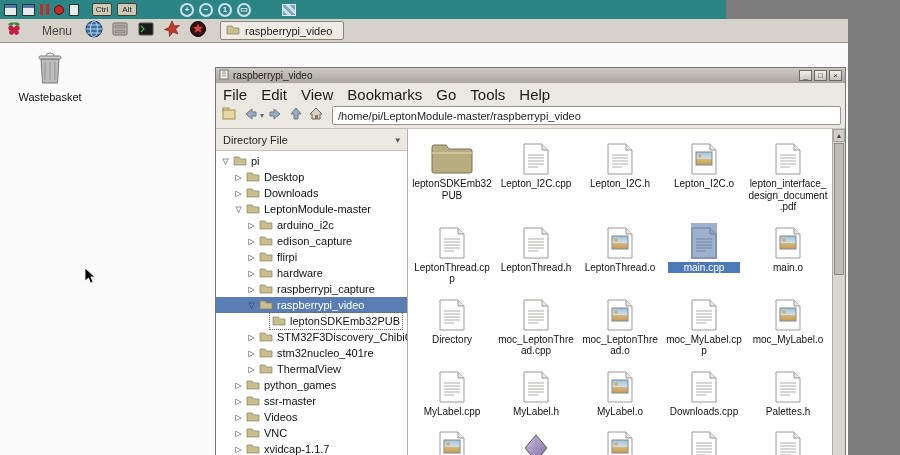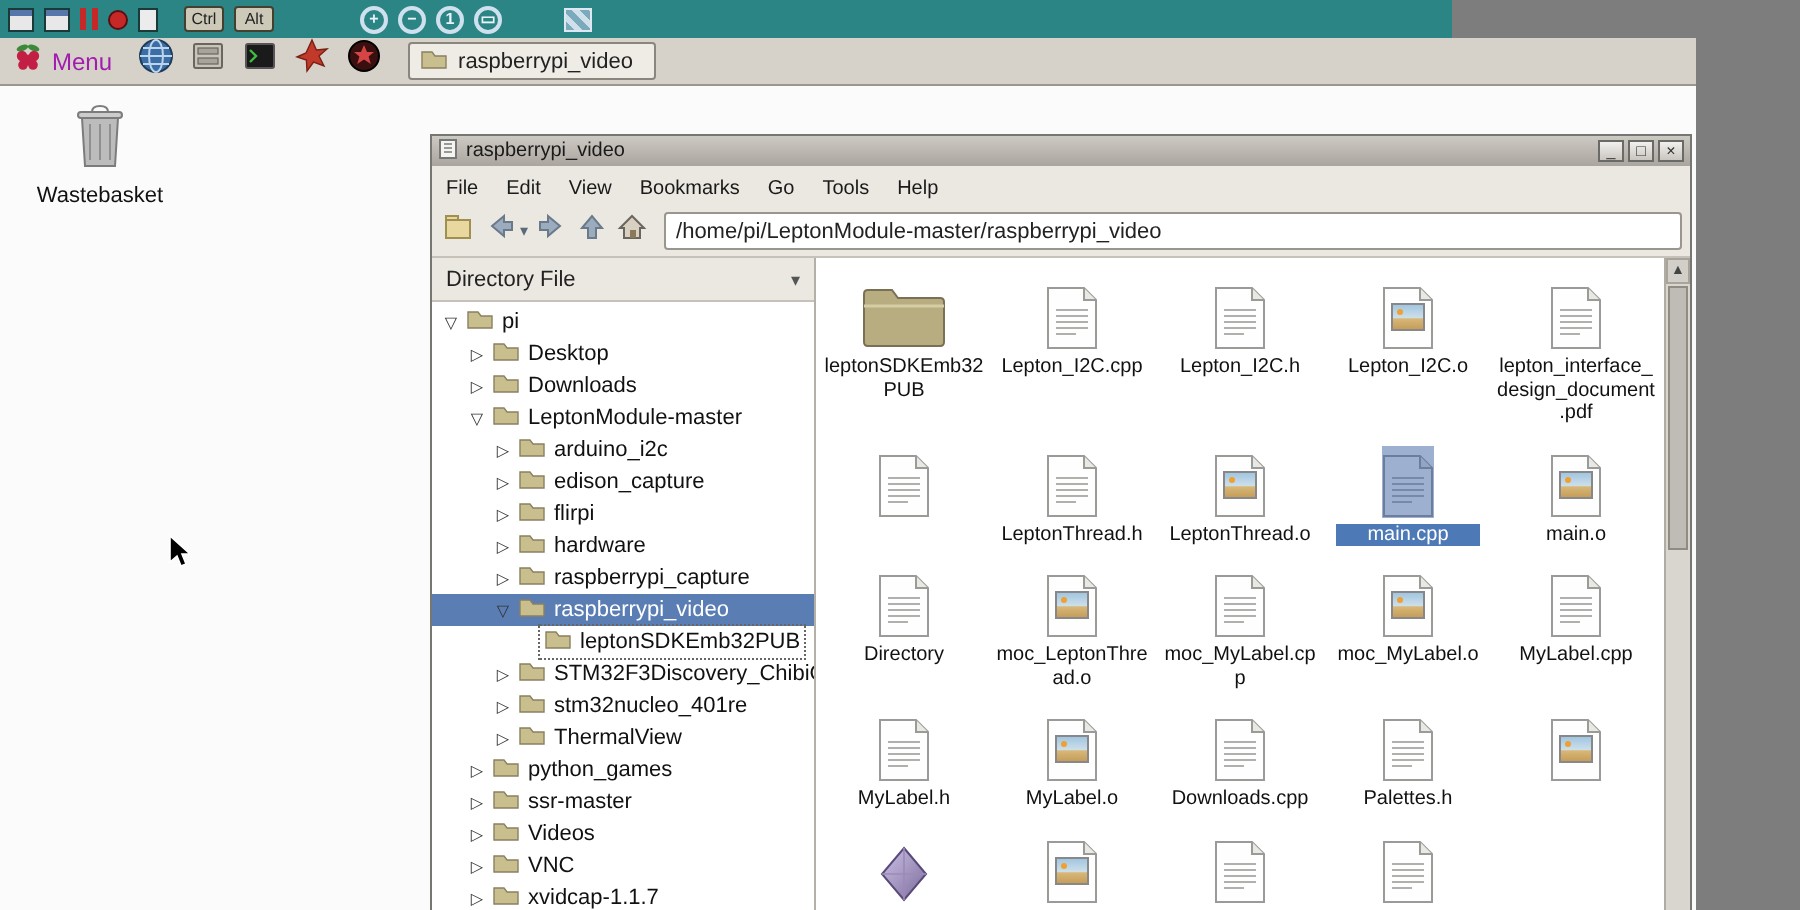--- a/index.html
+++ b/index.html
@@ -18,21 +18,21 @@
              font-size:8px; color:#222; padding:0 2px; }
   .vi-zoom { width:14px; height:14px; border-radius:50%; border:2px solid #cfe0ee; color:#eaf2fa; font-size:8px; font-weight:bold; }
   .vi-full { width:14px; height:12px; border:1px solid #dfe8f0;
              background:repeating-linear-gradient(45deg,#7aaabb 0 3px,#cfe0ea 3px 6px); }
 
   
   .remote { position:absolute; left:0; top:19px; width:848px; height:436px; background:#fbfbfb; overflow:hidden; }
 
   .taskbar { position:absolute; left:0; top:0; width:848px; height:24px; background:#d6d2ca;
              border-bottom:1px solid #9a968e; display:flex; align-items:center; padding:0 3px; gap:3px; }
-  .menu-btn { display:flex; align-items:center; gap:4px; padding:1px 7px 1px 3px; font-size:12px; color:#a21caf; }
+  .menu-btn { display:flex; align-items:center; gap:20px; padding:1px 7px 1px 3px; font-size:12px; color:#404040; }
   .tb-icon { width:23px; height:21px; display:flex; align-items:center; justify-content:center; }
   .task-btn { margin-left:8px; display:flex; align-items:center; gap:5px; width:124px; height:19px; padding:0 5px;
               background:#efece6; border:1px solid #8a867e; border-radius:2px; font-size:11px; color:#222;
               white-space:nowrap; overflow:hidden; }
 
   .desktop { position:absolute; left:0; top:24px; width:848px; height:412px; }
 
   .wastebasket { position:absolute; left:6px; top:8px; width:88px; text-align:center; font-size:11px; color:#111; }
   .wastebasket .wlabel { display:block; margin-top:4px; }
 
@@ -40,21 +40,21 @@
 
   
   .window { position:absolute; left:215px; top:24px; width:631px; height:420px; background:#ebe8e2;
             border:1px solid #767672; display:flex; flex-direction:column; }
   .titlebar { height:15px; background:linear-gradient(#cdc9c3,#aaa59e); display:flex; align-items:center;
               gap:4px; padding:0 3px; font-size:10px; color:#1a1a1a; flex:0 0 auto; }
   .winbtns { margin-left:auto; display:flex; gap:2px; }
   .wb { width:13px; height:11px; border:1px solid #6a6a66; background:linear-gradient(#f2f1ee,#c9c5bf);
         font-size:8px; line-height:9px; text-align:center; color:#333; }
 
-  .menubar { height:20px; display:flex; align-items:flex-end; font-size:10px; color:#1a1a1a; flex:0 0 auto; }
+  .menubar { height:20px; display:flex; align-items:flex-start; font-size:15px; color:#1a1a1a; flex:0 0 auto; }
   .menu-item { padding:3px 7px; }
 
   .fm-toolbar { height:26px; display:flex; align-items:center; gap:3px; padding:0 4px;
                 border-bottom:1px solid #c6c2ba; flex:0 0 auto; }
   .tool-btn { display:flex; align-items:center; justify-content:center; padding:1px; }
   .drop { font-size:8px; color:#5a6a7a; margin-left:-2px; }
   .address { flex:1; height:19px; background:#fff; border:1px solid #9a968e; border-radius:2px; font-size:11px;
              display:flex; align-items:center; padding:0 5px; margin-left:4px; color:#222; white-space:nowrap; overflow:hidden; }
 
   .main { flex:1; display:flex; background:#fff; overflow:hidden; }
@@ -479,20 +479,21 @@
               <div class="file">
                 <div class="iconwrap">
                   <svg width="26" height="32" viewBox="0 0 26 32">
                     <path d="M1 1 H19 L25 7 V31 H1 Z" fill="#fefefe" stroke="#9a9a96"></path>
                     <path d="M19 1 L19 7 L25 7" fill="#e8e8e4" stroke="#9a9a96"></path>
                     <g stroke="#b0b0ac">
                       <path d="M5 12 H21 M5 15 H21 M5 18 H21 M5 21 H21 M5 24 H15"></path>
                     </g>
                   </svg>
                 </div>
+                <div class="flabel">LeptonThread.cpp</div>
               </div>
               <div class="file">
                 <div class="iconwrap">
                   <svg width="26" height="32" viewBox="0 0 26 32">
                     <path d="M1 1 H19 L25 7 V31 H1 Z" fill="#fefefe" stroke="#9a9a96"></path>
                     <path d="M19 1 L19 7 L25 7" fill="#e8e8e4" stroke="#9a9a96"></path>
                     <g stroke="#b0b0ac">
                       <path d="M5 12 H21 M5 15 H21 M5 18 H21 M5 21 H21 M5 24 H15"></path>
                     </g>
                   </svg>
@@ -553,20 +554,32 @@
                 <div class="iconwrap">
                   <svg width="26" height="32" viewBox="0 0 26 32">
                     <path d="M1 1 H19 L25 7 V31 H1 Z" fill="#fefefe" stroke="#9a9a96"></path>
                     <path d="M19 1 L19 7 L25 7" fill="#e8e8e4" stroke="#9a9a96"></path>
                     <g stroke="#b0b0ac">
                       <path d="M5 12 H21 M5 15 H21 M5 18 H21 M5 21 H21 M5 24 H15"></path>
                     </g>
                   </svg>
                 </div>
                 <div class="flabel">Directory</div>
+              </div>
+              <div class="file">
+                <div class="iconwrap">
+                  <svg width="26" height="32" viewBox="0 0 26 32">
+                    <path d="M1 1 H19 L25 7 V31 H1 Z" fill="#fefefe" stroke="#9a9a96"></path>
+                    <path d="M19 1 L19 7 L25 7" fill="#e8e8e4" stroke="#9a9a96"></path>
+                    <g stroke="#b0b0ac">
+                      <path d="M5 12 H21 M5 15 H21 M5 18 H21 M5 21 H21 M5 24 H15"></path>
+                    </g>
+                  </svg>
+                </div>
+                <div class="flabel">moc_LeptonThread.cpp</div>
               </div>
               <div class="file">
                 <div class="iconwrap">
                   <svg width="26" height="32" viewBox="0 0 26 32">
                     <defs>
                       <linearGradient id="sg" x1="0" y1="0" x2="0" y2="1">
                         <stop offset="0" stop-color="#9ec4e0"></stop>
                         <stop offset="0.55" stop-color="#cfe0ea"></stop>
                         <stop offset="0.56" stop-color="#d8b878"></stop>
                         <stop offset="1" stop-color="#c49b58"></stop>

